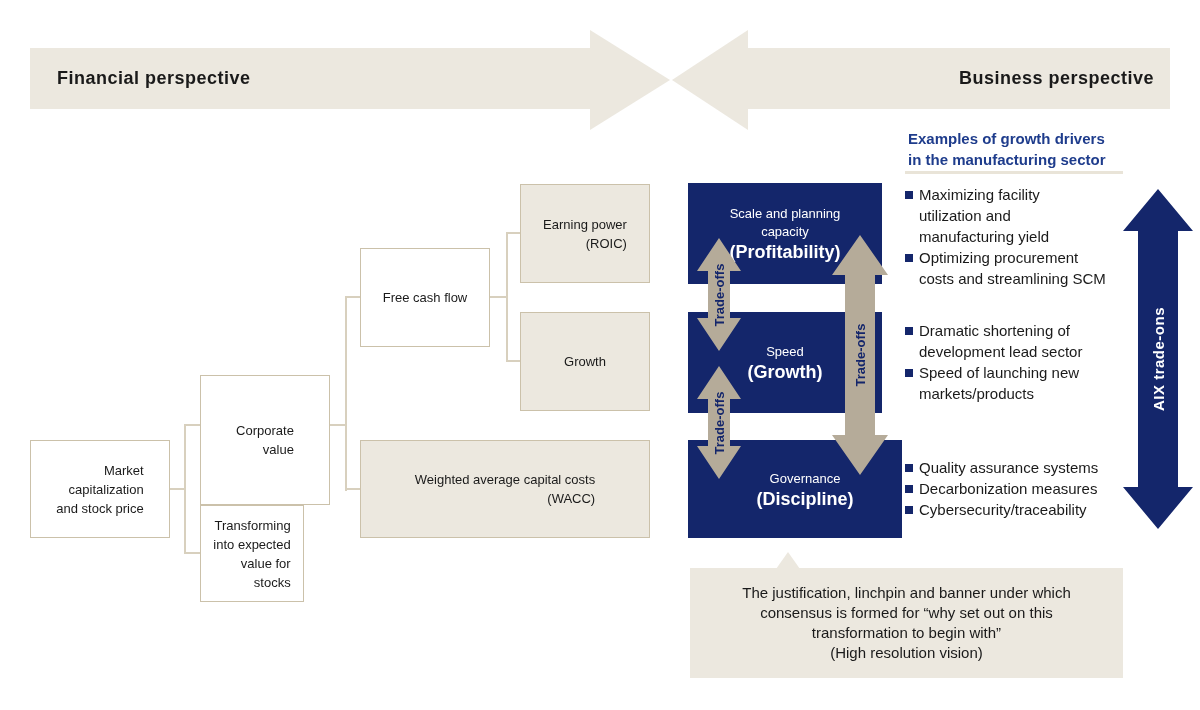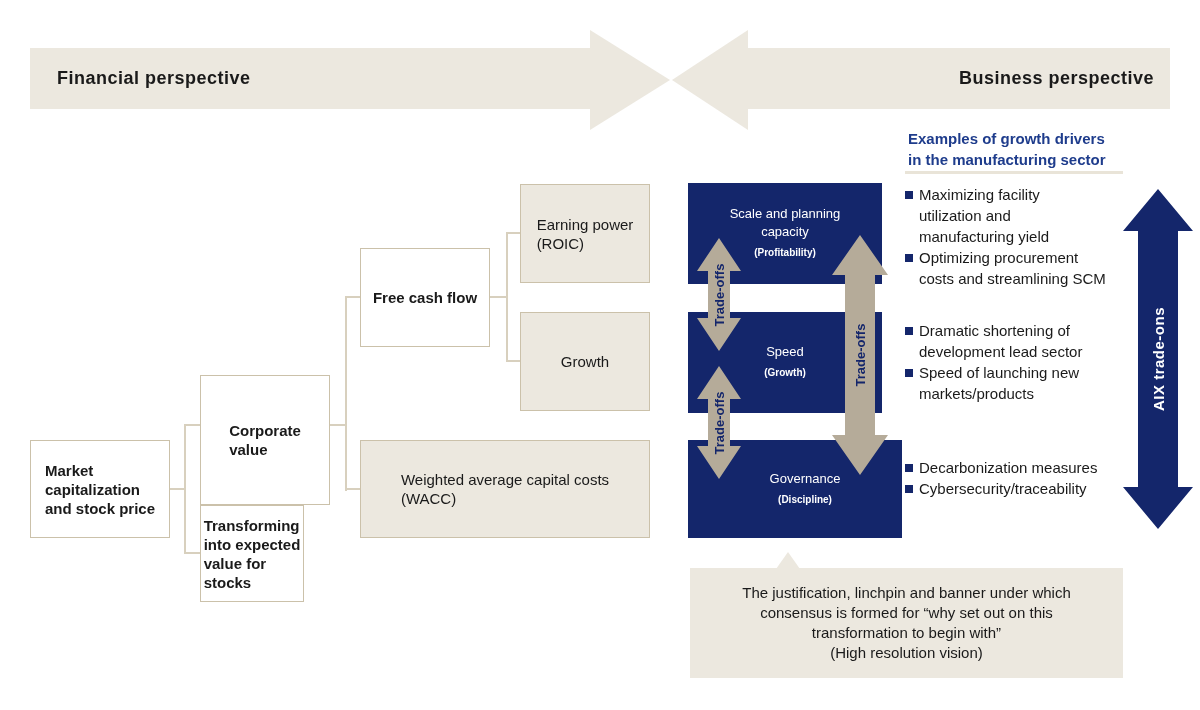--- a/index.html
+++ b/index.html
@@ -9,31 +9,31 @@
   }
   .abs{position:absolute;}
 
   
   .banner-body{background:#ECE8DF;height:61px;top:48px;display:flex;align-items:center;}
   .banner-text{font-size:18px;font-weight:bold;letter-spacing:.5px;color:#1a1a1a;}
   .head-right{width:0;height:0;border-top:50px solid transparent;border-bottom:50px solid transparent;border-left:80px solid #ECE8DF;top:30px;}
   .head-left{width:0;height:0;border-top:50px solid transparent;border-bottom:50px solid transparent;border-right:76px solid #ECE8DF;top:30px;}
 
   
-  .box{display:flex;align-items:center;justify-content:center;text-align:left;
-       font-size:15px;line-height:19px;white-space:pre-line;box-sizing:border-box;}
-  .white-box{background:#ffffff;border:1px solid #CBC1AA;font-weight:bold;}
+  .box{display:flex;align-items:center;justify-content:center;text-align:right;
+       font-size:13px;line-height:19px;white-space:pre-line;box-sizing:border-box;}
+  .white-box{background:#ffffff;border:1px solid #CBC1AA;}
   .beige-box{background:#ECE8DF;border:1px solid #CBC1AA;}
   .connector{background:#D8D0BE;}
 
   
   .pillar{background:#14266B;color:#fff;display:flex;flex-direction:column;
           align-items:center;justify-content:center;text-align:center;}
   .pillar-title{font-weight:normal;font-size:13px;line-height:18px;white-space:pre-line;}
-  .pillar-sub{font-weight:bold;font-size:10px;line-height:19px;margin-top:2px;}
+  .pillar-sub{font-weight:bold;font-size:18px;line-height:19px;margin-top:2px;}
 
   
   .fill-tan{fill:#B5AB99;}
   .fill-navy{fill:#14266B;}
   .vtext{position:absolute;top:50%;left:50%;transform:translate(-50%,-50%) rotate(-90deg);
          white-space:nowrap;font-weight:bold;}
   .vtext-tan{color:#14266B;font-size:13px;}
   .vtext-navy{color:#ffffff;font-size:15px;letter-spacing:.5px;}
 
   
@@ -162,20 +162,24 @@
     <div class="bullet-item">
       <span class="sq"></span>
       <span class="btext">Speed of launching new
 markets/products</span>
     </div>
   </div>
 
   <div class="abs" style="left:905px;top:457px;width:215px;">
     <div class="bullet-item">
       <span class="sq"></span>
+      <span class="btext">Quality assurance systems</span>
+    </div>
+    <div class="bullet-item">
+      <span class="sq"></span>
       <span class="btext">Decarbonization measures</span>
     </div>
     <div class="bullet-item">
       <span class="sq"></span>
       <span class="btext">Cybersecurity/traceability</span>
     </div>
   </div>
 
   <div class="abs vision-pointer" style="left:776px;top:552px;"></div>
   <div class="abs vision" style="left:690px;top:568px;width:433px;height:110px;">The justification, linchpin and banner under which

